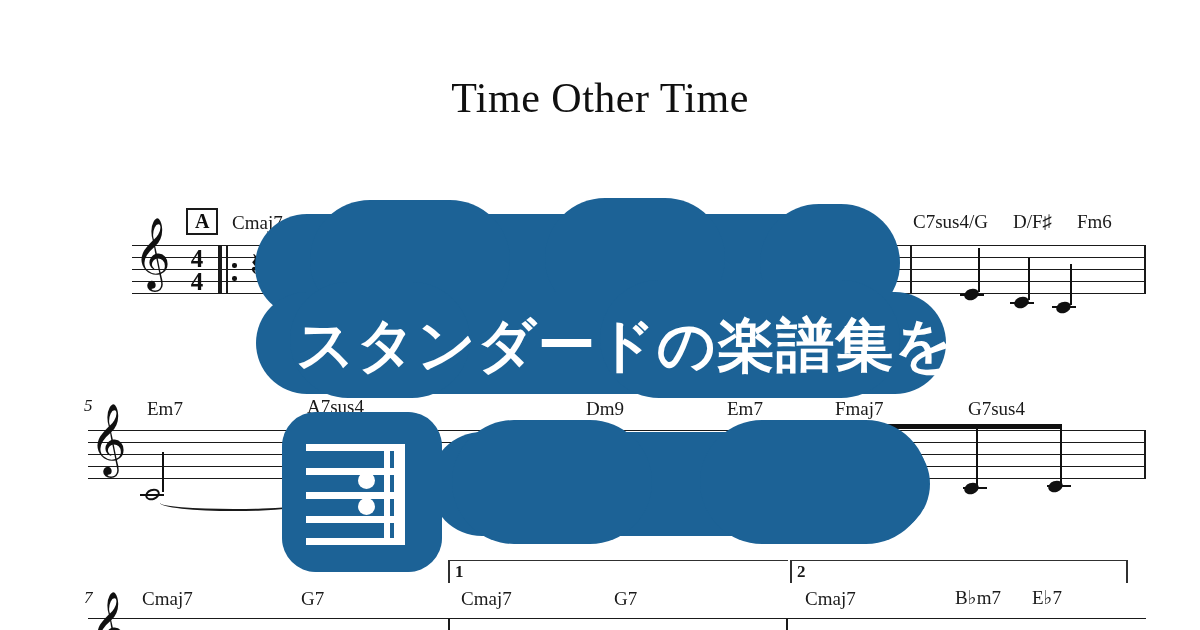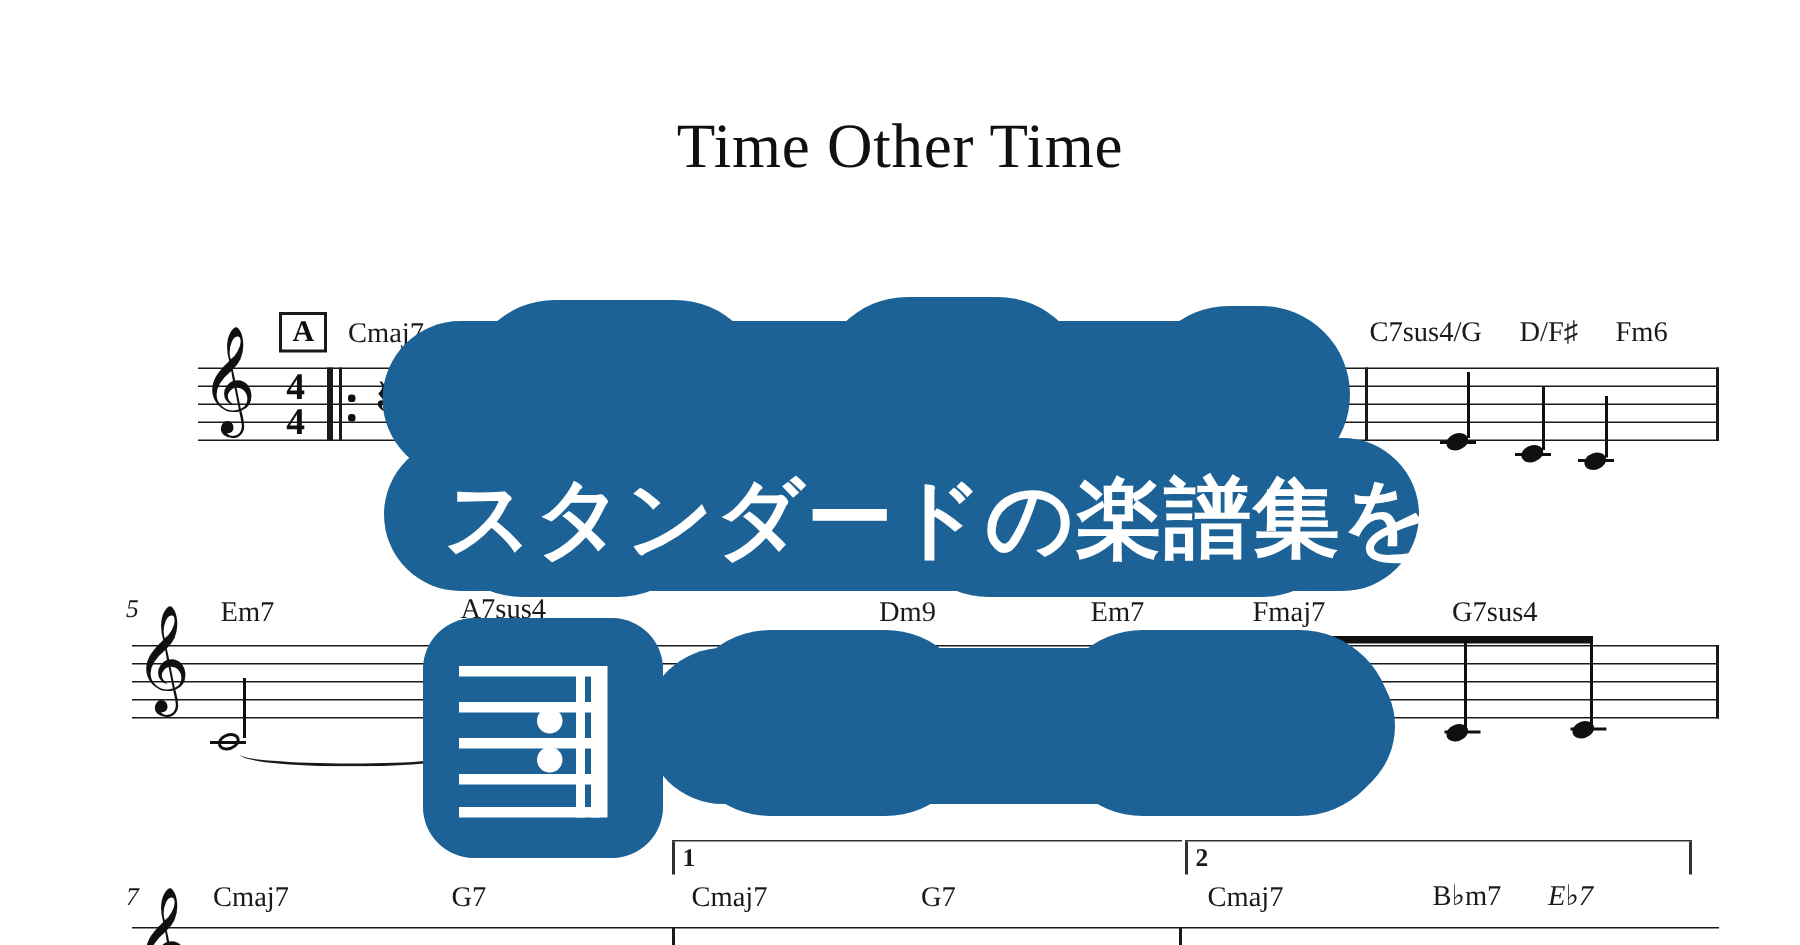--- a/index.html
+++ b/index.html
@@ -305,21 +305,21 @@
     <div class="system" style="top:0">
 
       <div class="measure-num" style="left:84px; top:588px;">7</div>
 
       <div class="chord" style="left:142px; top:588px;">Cmaj7</div>
       <div class="chord" style="left:301px; top:588px;">G7</div>
       <div class="chord" style="left:461px; top:588px;">Cmaj7</div>
       <div class="chord" style="left:614px; top:588px;">G7</div>
       <div class="chord" style="left:805px; top:588px;">Cmaj7</div>
       <div class="chord" style="left:955px; top:586px;">B♭m7</div>
-      <div class="chord" style="left:1032px; top:586px;font-style:italic;">E♭7</div>
+      <div class="chord" style="left:1032px; top:586px;">E♭7</div>
 
       <div class="ending" style="left:448px; top:560px; width:340px; height:22px;">
         <div class="vleft"></div>
         <div class="lbl">1</div>
       </div>
       <div class="ending" style="left:790px; top:560px; width:338px; height:22px;">
         <div class="vleft"></div>
         <div class="vright"></div>
         <div class="lbl">2</div>
       </div>

